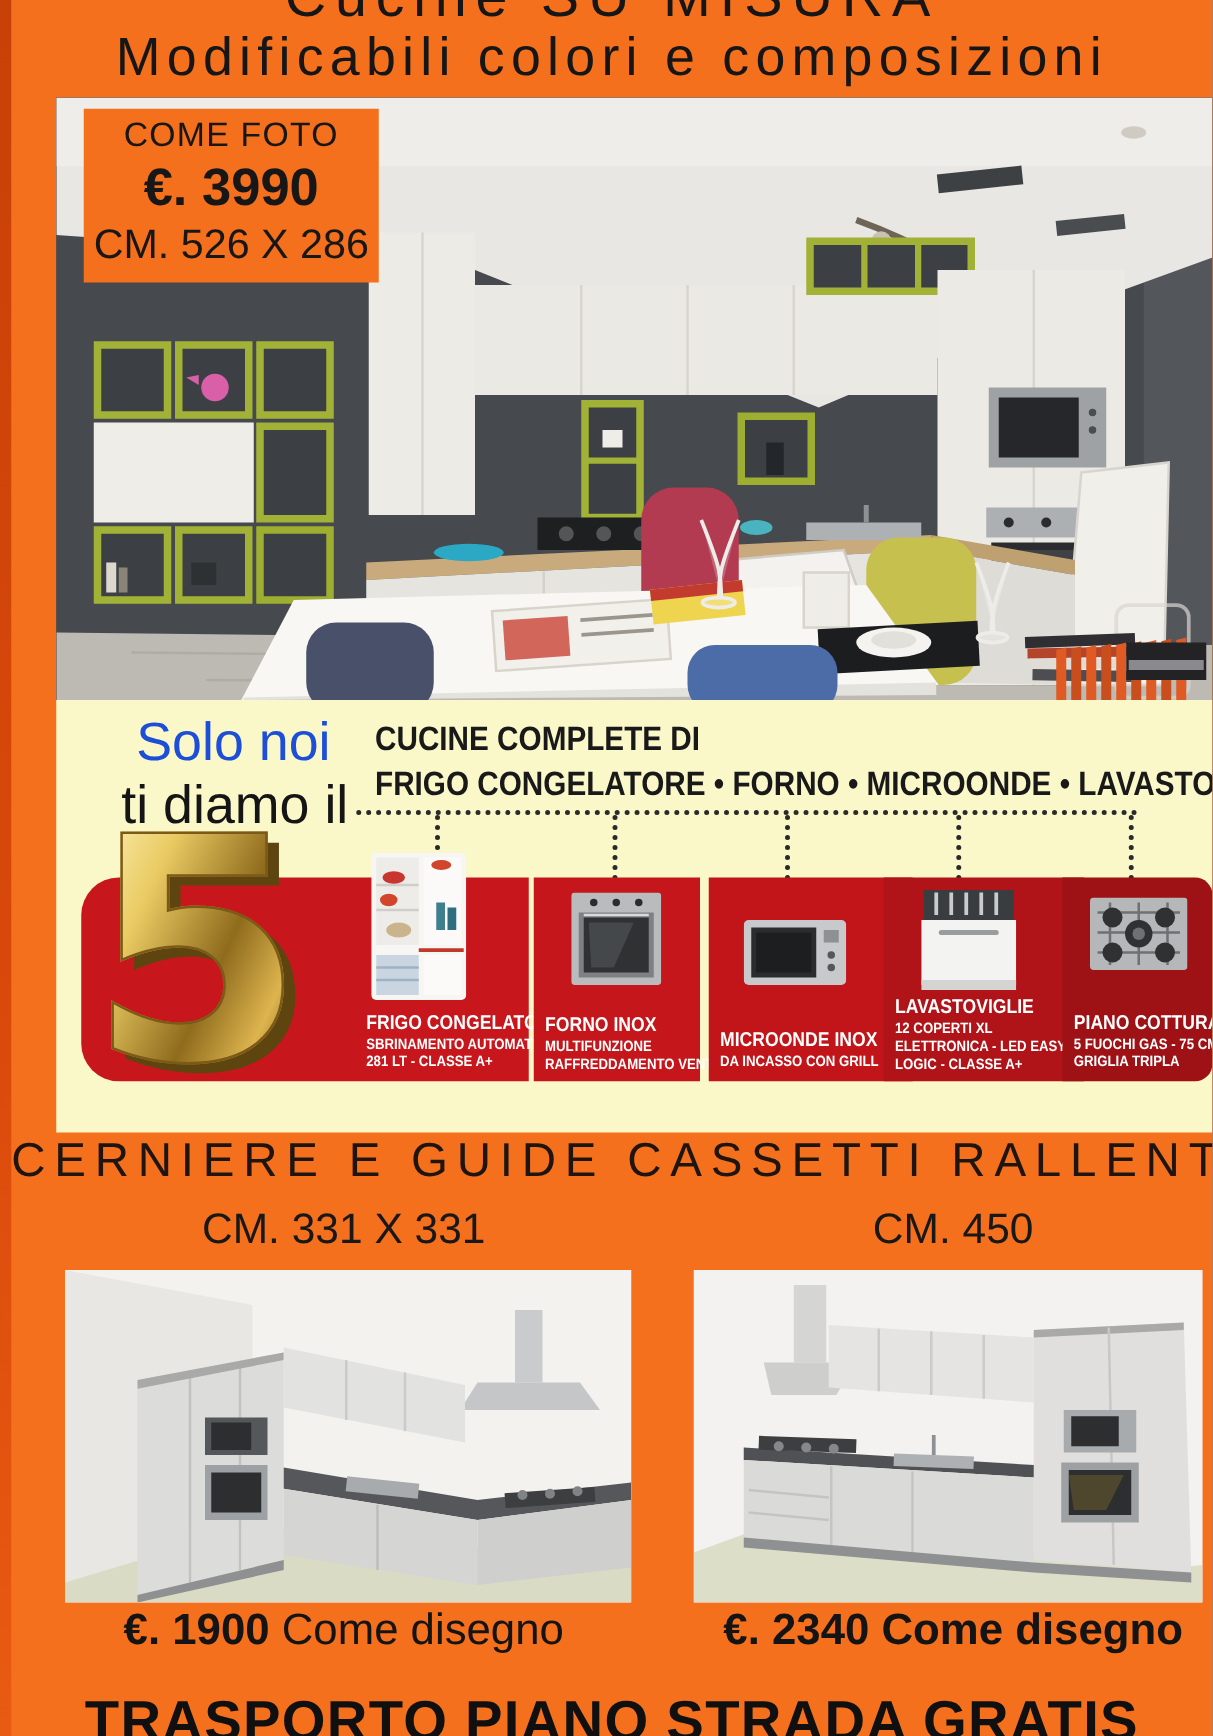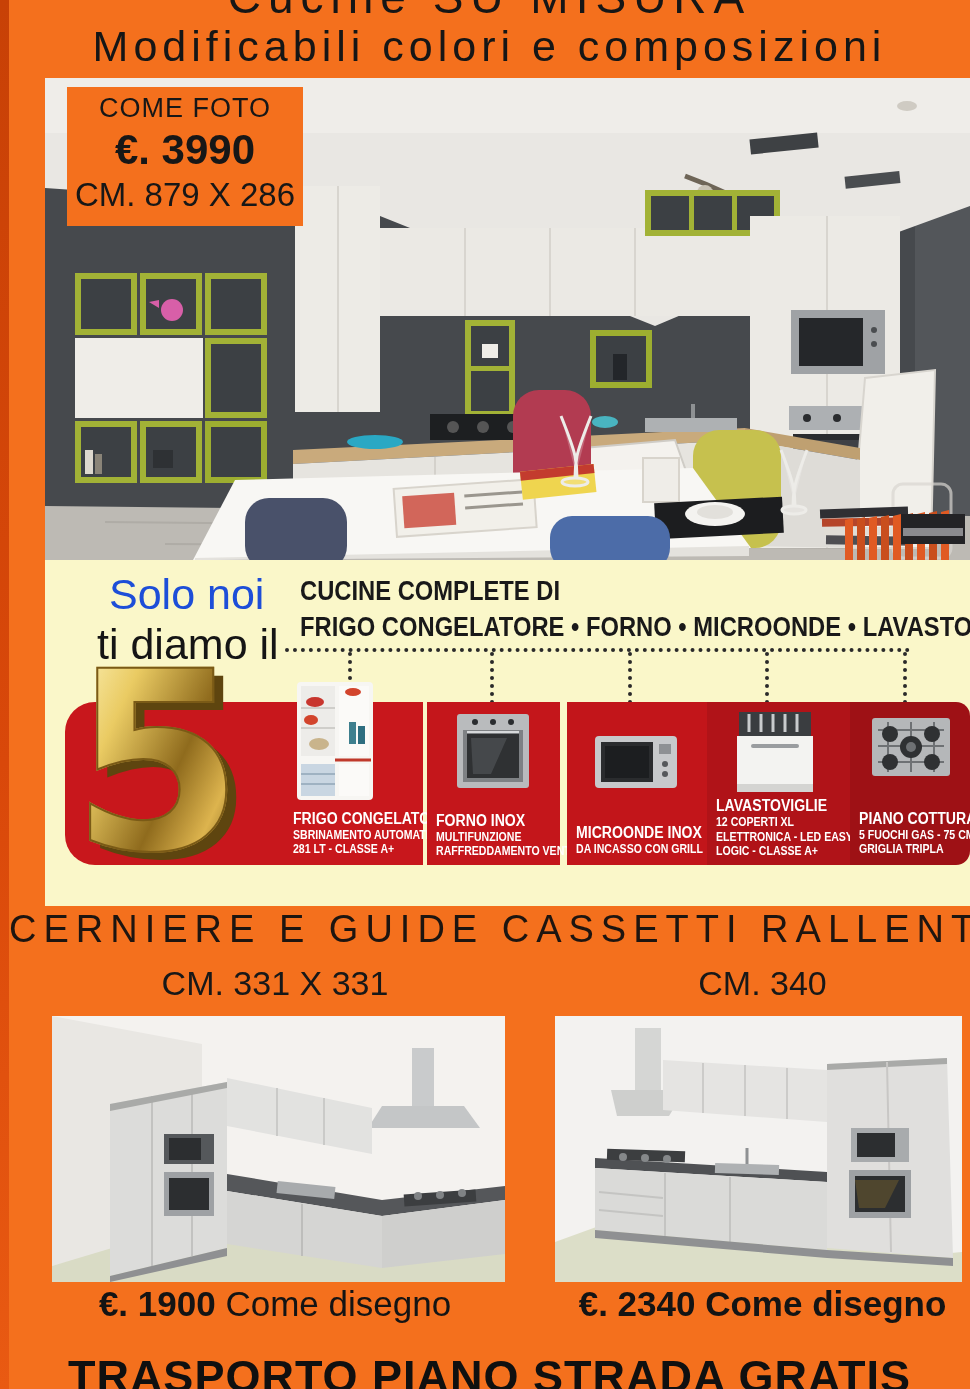--- a/index.html
+++ b/index.html
@@ -209,21 +209,21 @@
             <polygon points="884,435 892,433 892,482 884,482" fill="#C94E1D"></polygon>
           <polygon points="896,434 904,432 904,482 896,482" fill="#E05A23"></polygon>
         </g>
         <rect x="856" y="436" width="64" height="30" fill="#232326"></rect>
           <rect x="858" y="450" width="60" height="8" fill="#8A8A8E"></rect>
       </g>
     </svg>
     <div class="badge">
       <div class="b1">COME FOTO</div>
       <div class="b2">€. 3990</div>
-      <div class="b3">CM. 879 X 286</div>
+      <div class="b3">CM. 526 X 286</div>
     </div>
   </div>
 
   <div class="banner">
     <div class="solo1">Solo noi</div>
     <div class="solo2">ti diamo il</div>
     <div class="bh1">CUCINE COMPLETE DI</div>
     <div class="bh2">FRIGO CONGELATORE • FORNO • MICROONDE • LAVASTOVIGLIE • PIANO COTTURA</div>
     <div class="dotline"></div>
     <div class="drop" style="left:303px;"></div>
@@ -337,21 +337,21 @@
         <div class="pline">GRIGLIA TRIPLA</div>
       </div>
     </div>
 
     <div class="five five-back">5</div>
     <div class="five five-front">5</div>
   </div>
 
   <div class="features">CERNIERE E GUIDE CASSETTI RALLENTATE</div>
   <div class="dim dimL">CM. 331 X 331</div>
-  <div class="dim dimR">CM. 340</div>
+  <div class="dim dimR">CM. 450</div>
 
   <div class="render rL">
     <svg width="453" height="266" viewBox="0 0 453 266">
       <rect width="453" height="266" fill="#F4F2EF"></rect>
       <polygon points="0,0 150,28 150,210 0,250" fill="#E9E7E3"></polygon>
       <polygon points="0,250 150,205 453,232 453,266 0,266" fill="#D9DBC5"></polygon>
       <g>
         <rect x="360" y="32" width="22" height="58" fill="#C9CBCC"></rect>
         <polygon points="330,90 412,90 428,112 316,112" fill="#C4C6C7"></polygon>
       </g>

